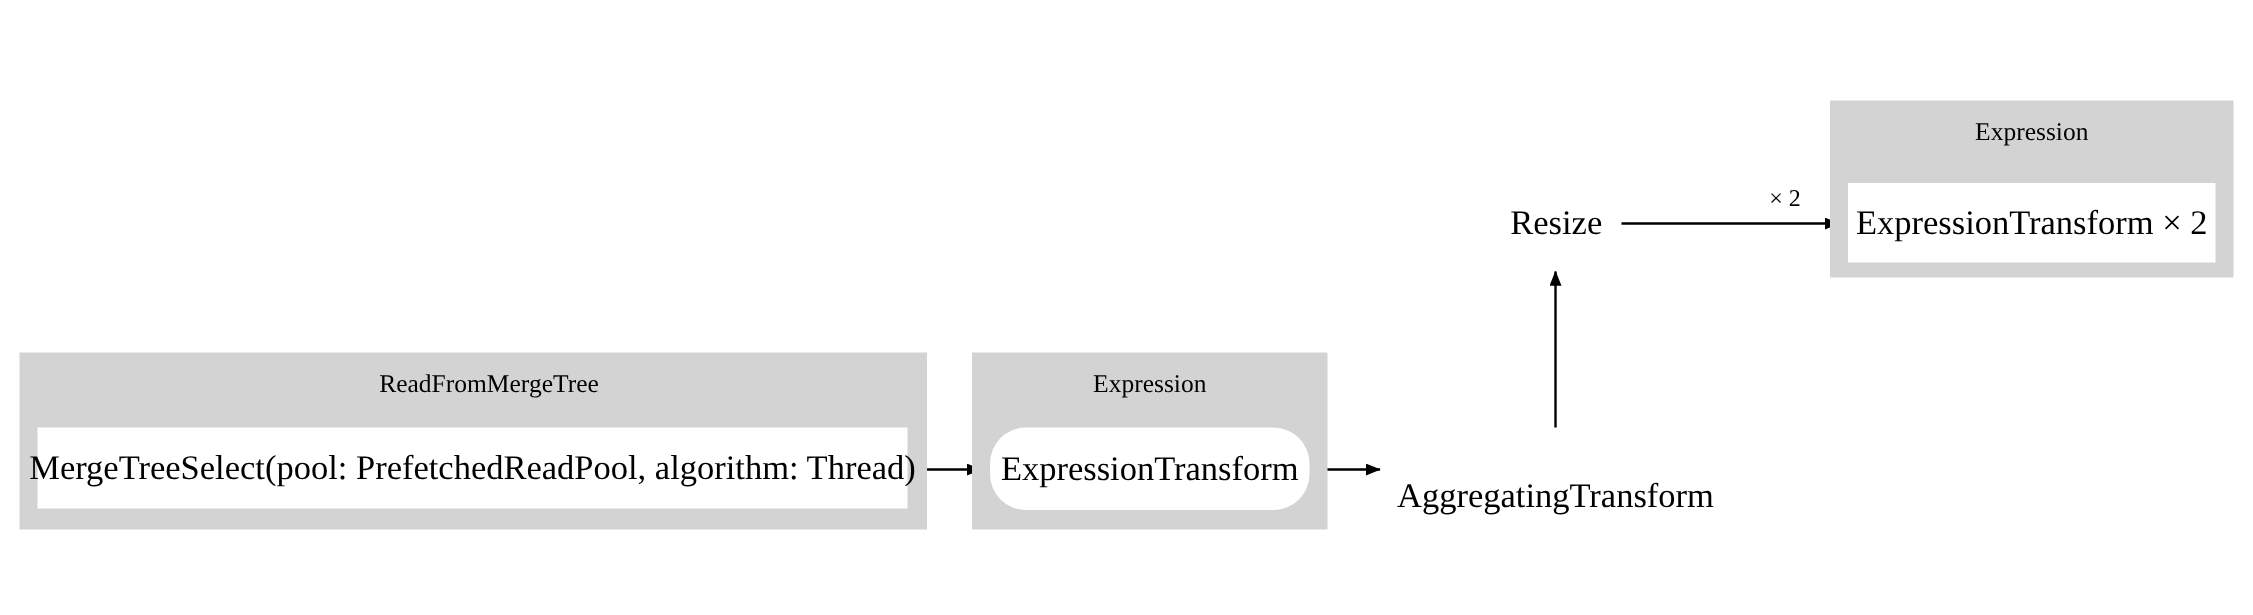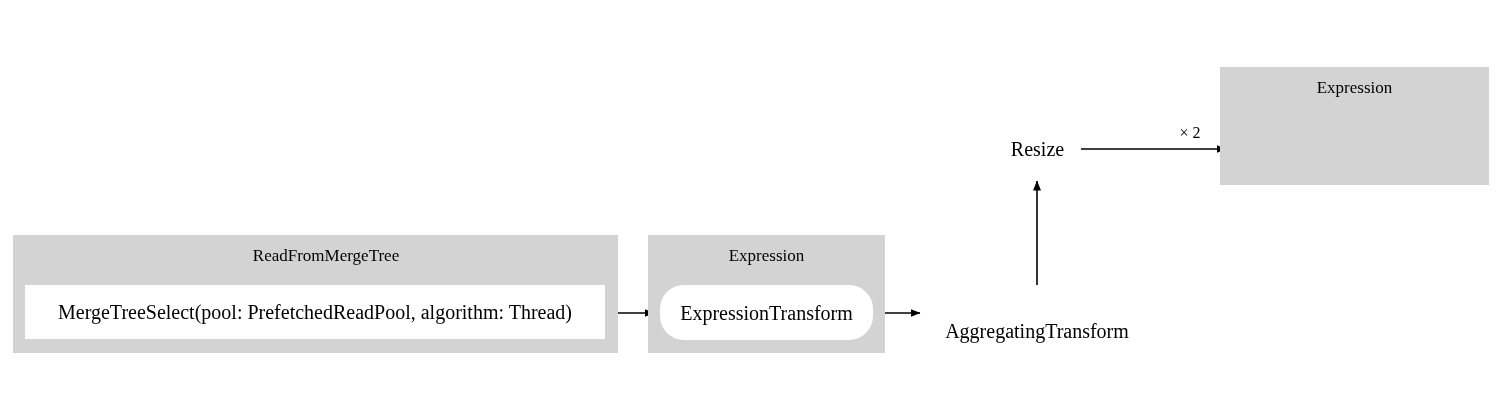--- a/index.html
+++ b/index.html
@@ -43,21 +43,21 @@
   }
 
   
   .node {
     position: absolute;
     background: #ffffff;
     box-sizing: border-box;
     display: flex;
     align-items: center;
     justify-content: center;
-    font-size: 20px;
+    font-size: 23px;
     line-height: 20px;
     white-space: nowrap;
     color: #000000;
   }
 
   
   .edge-layer {
     position: absolute;
     left: 0;
     top: 0;
@@ -115,14 +115,15 @@
     <div class="cluster-title" style="top:11px;">Expression</div>
   </div>
   <div class="node" style="left:660px; top:285px; width:213px; height:55px;border-radius:24px;">ExpressionTransform</div>
 
   <div class="node" style="left:995px; top:122px; width:85px; height:53px;">Resize</div>
   <div class="node" style="left:925px; top:303px; width:224px; height:55px;">AggregatingTransform</div>
 
   <div class="cluster" style="left:1220px; top:67px; width:269px; height:118px;">
     <div class="cluster-title" style="top:11px;">Expression</div>
   </div>
+  <div class="node" style="left:1232px; top:122px; width:245px; height:53px;">ExpressionTransform × 2</div>
 
 </div>
 
 </body></html>

